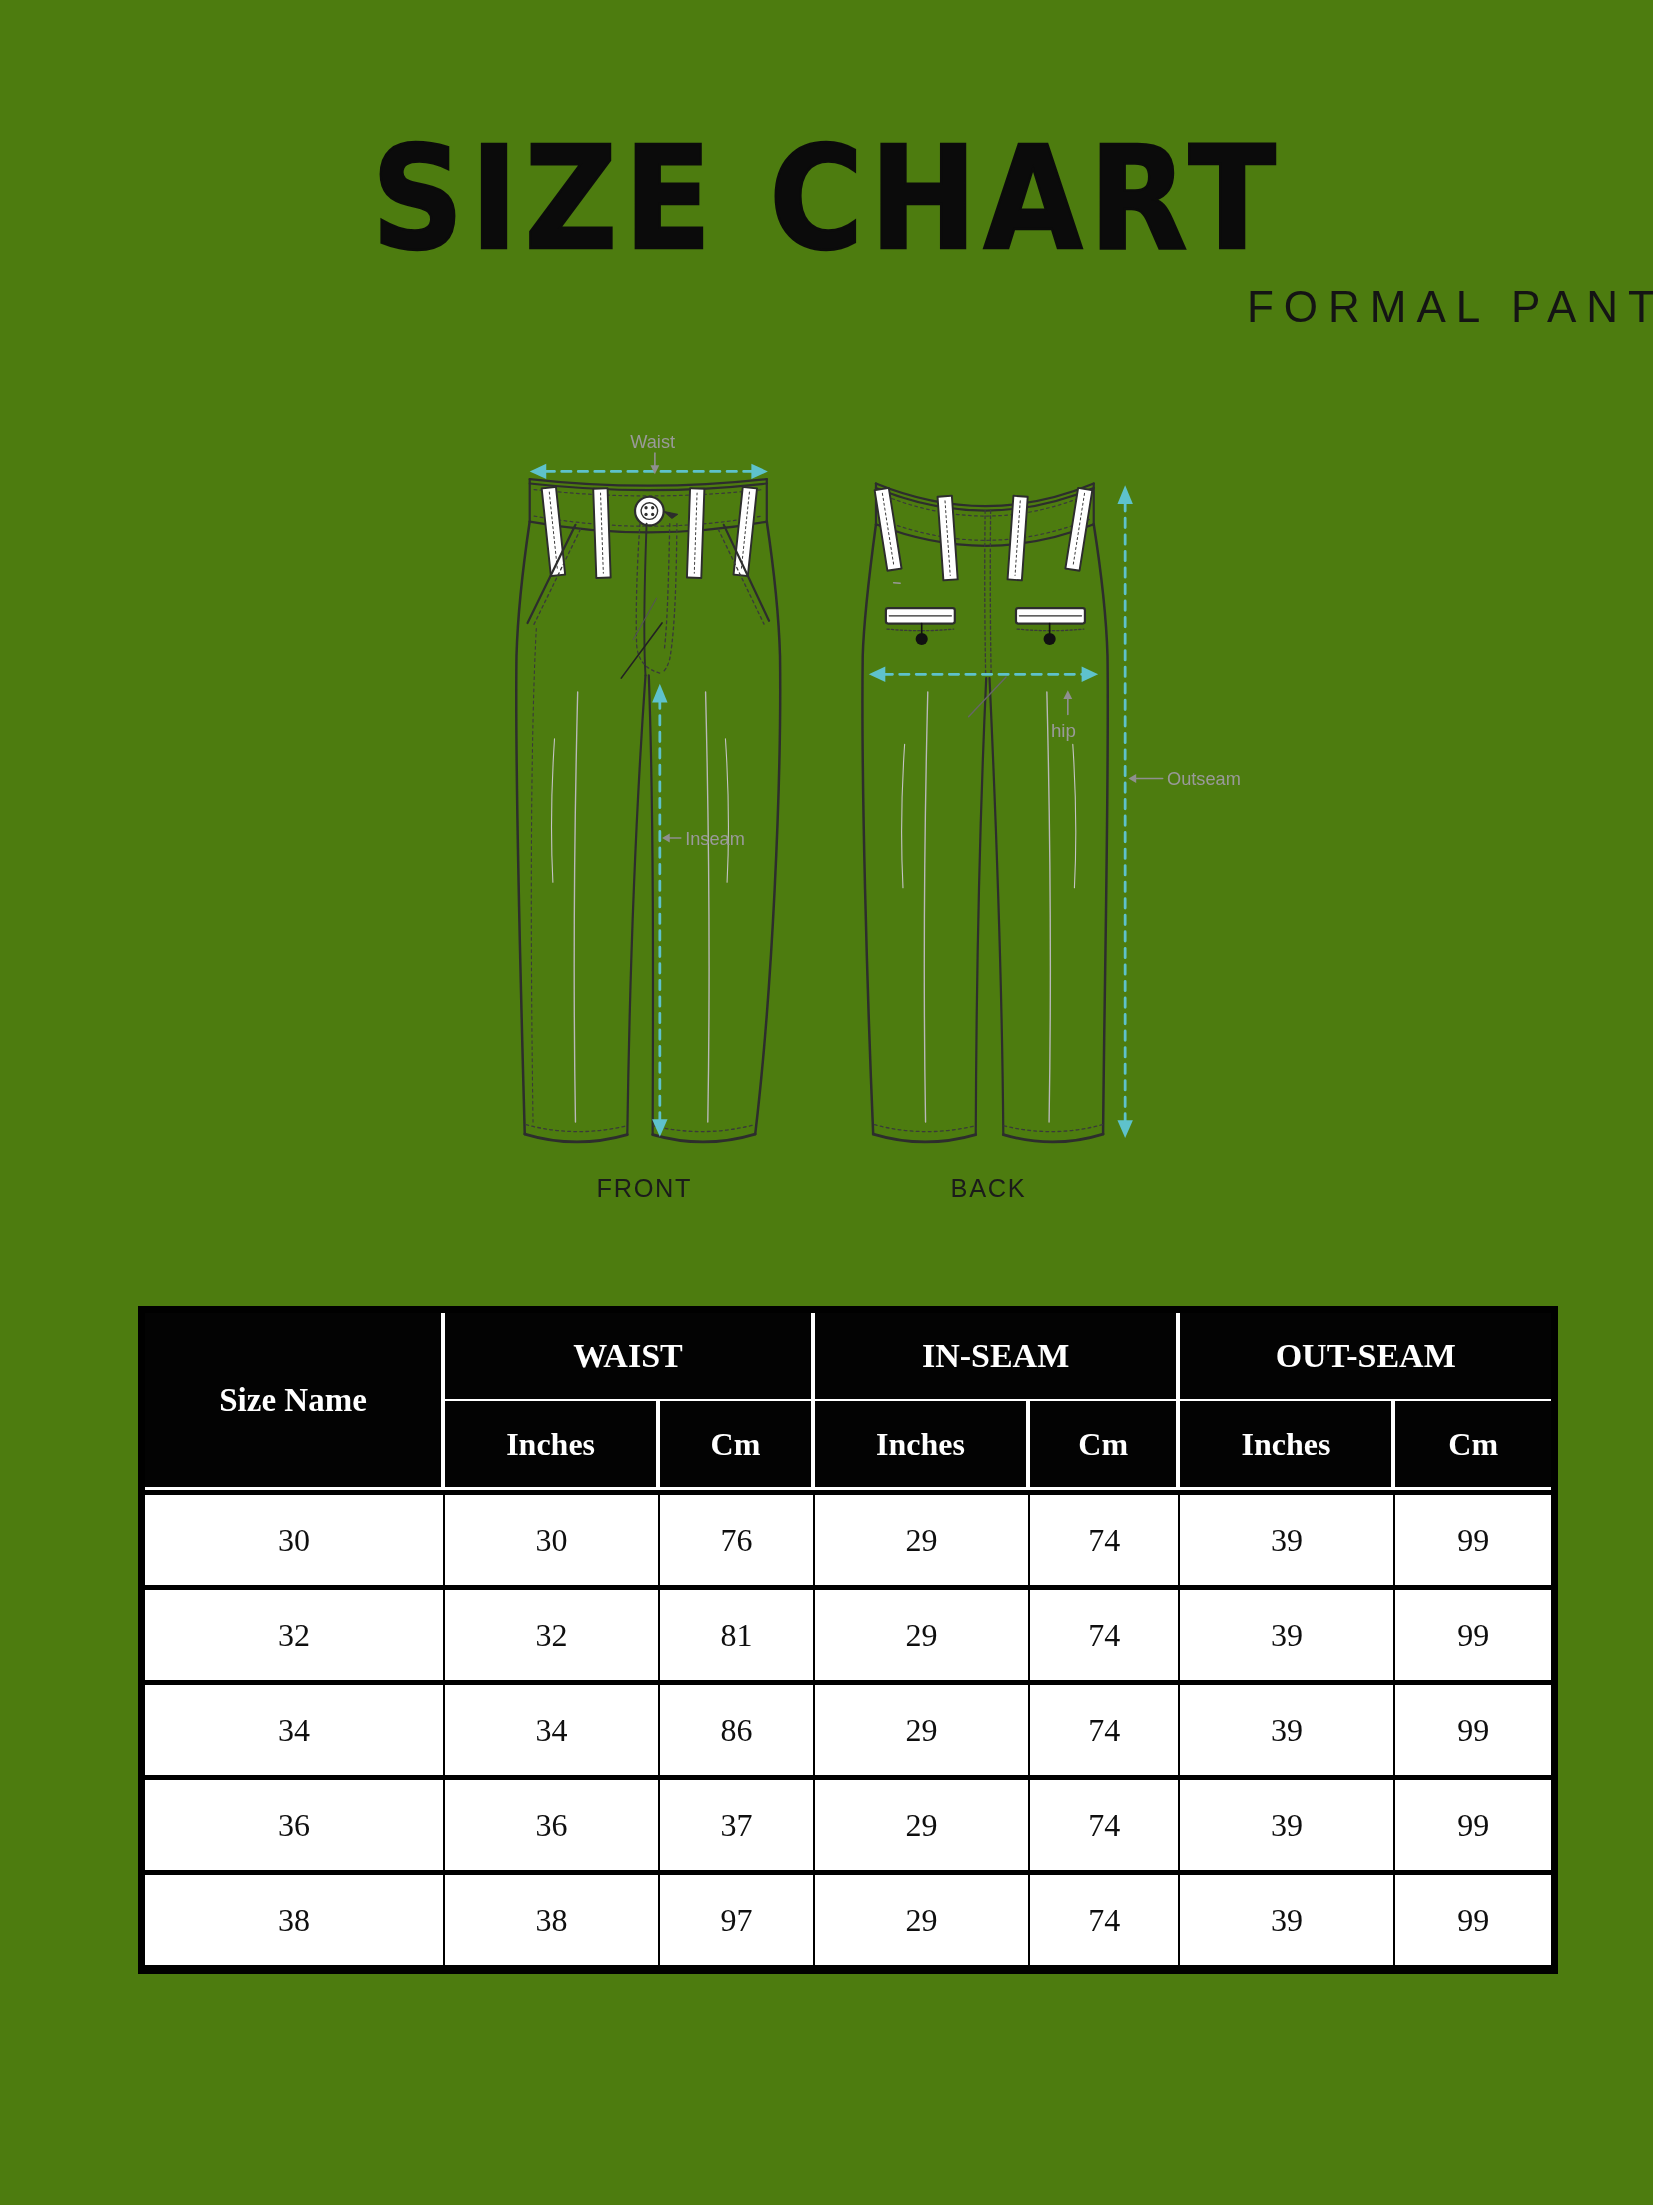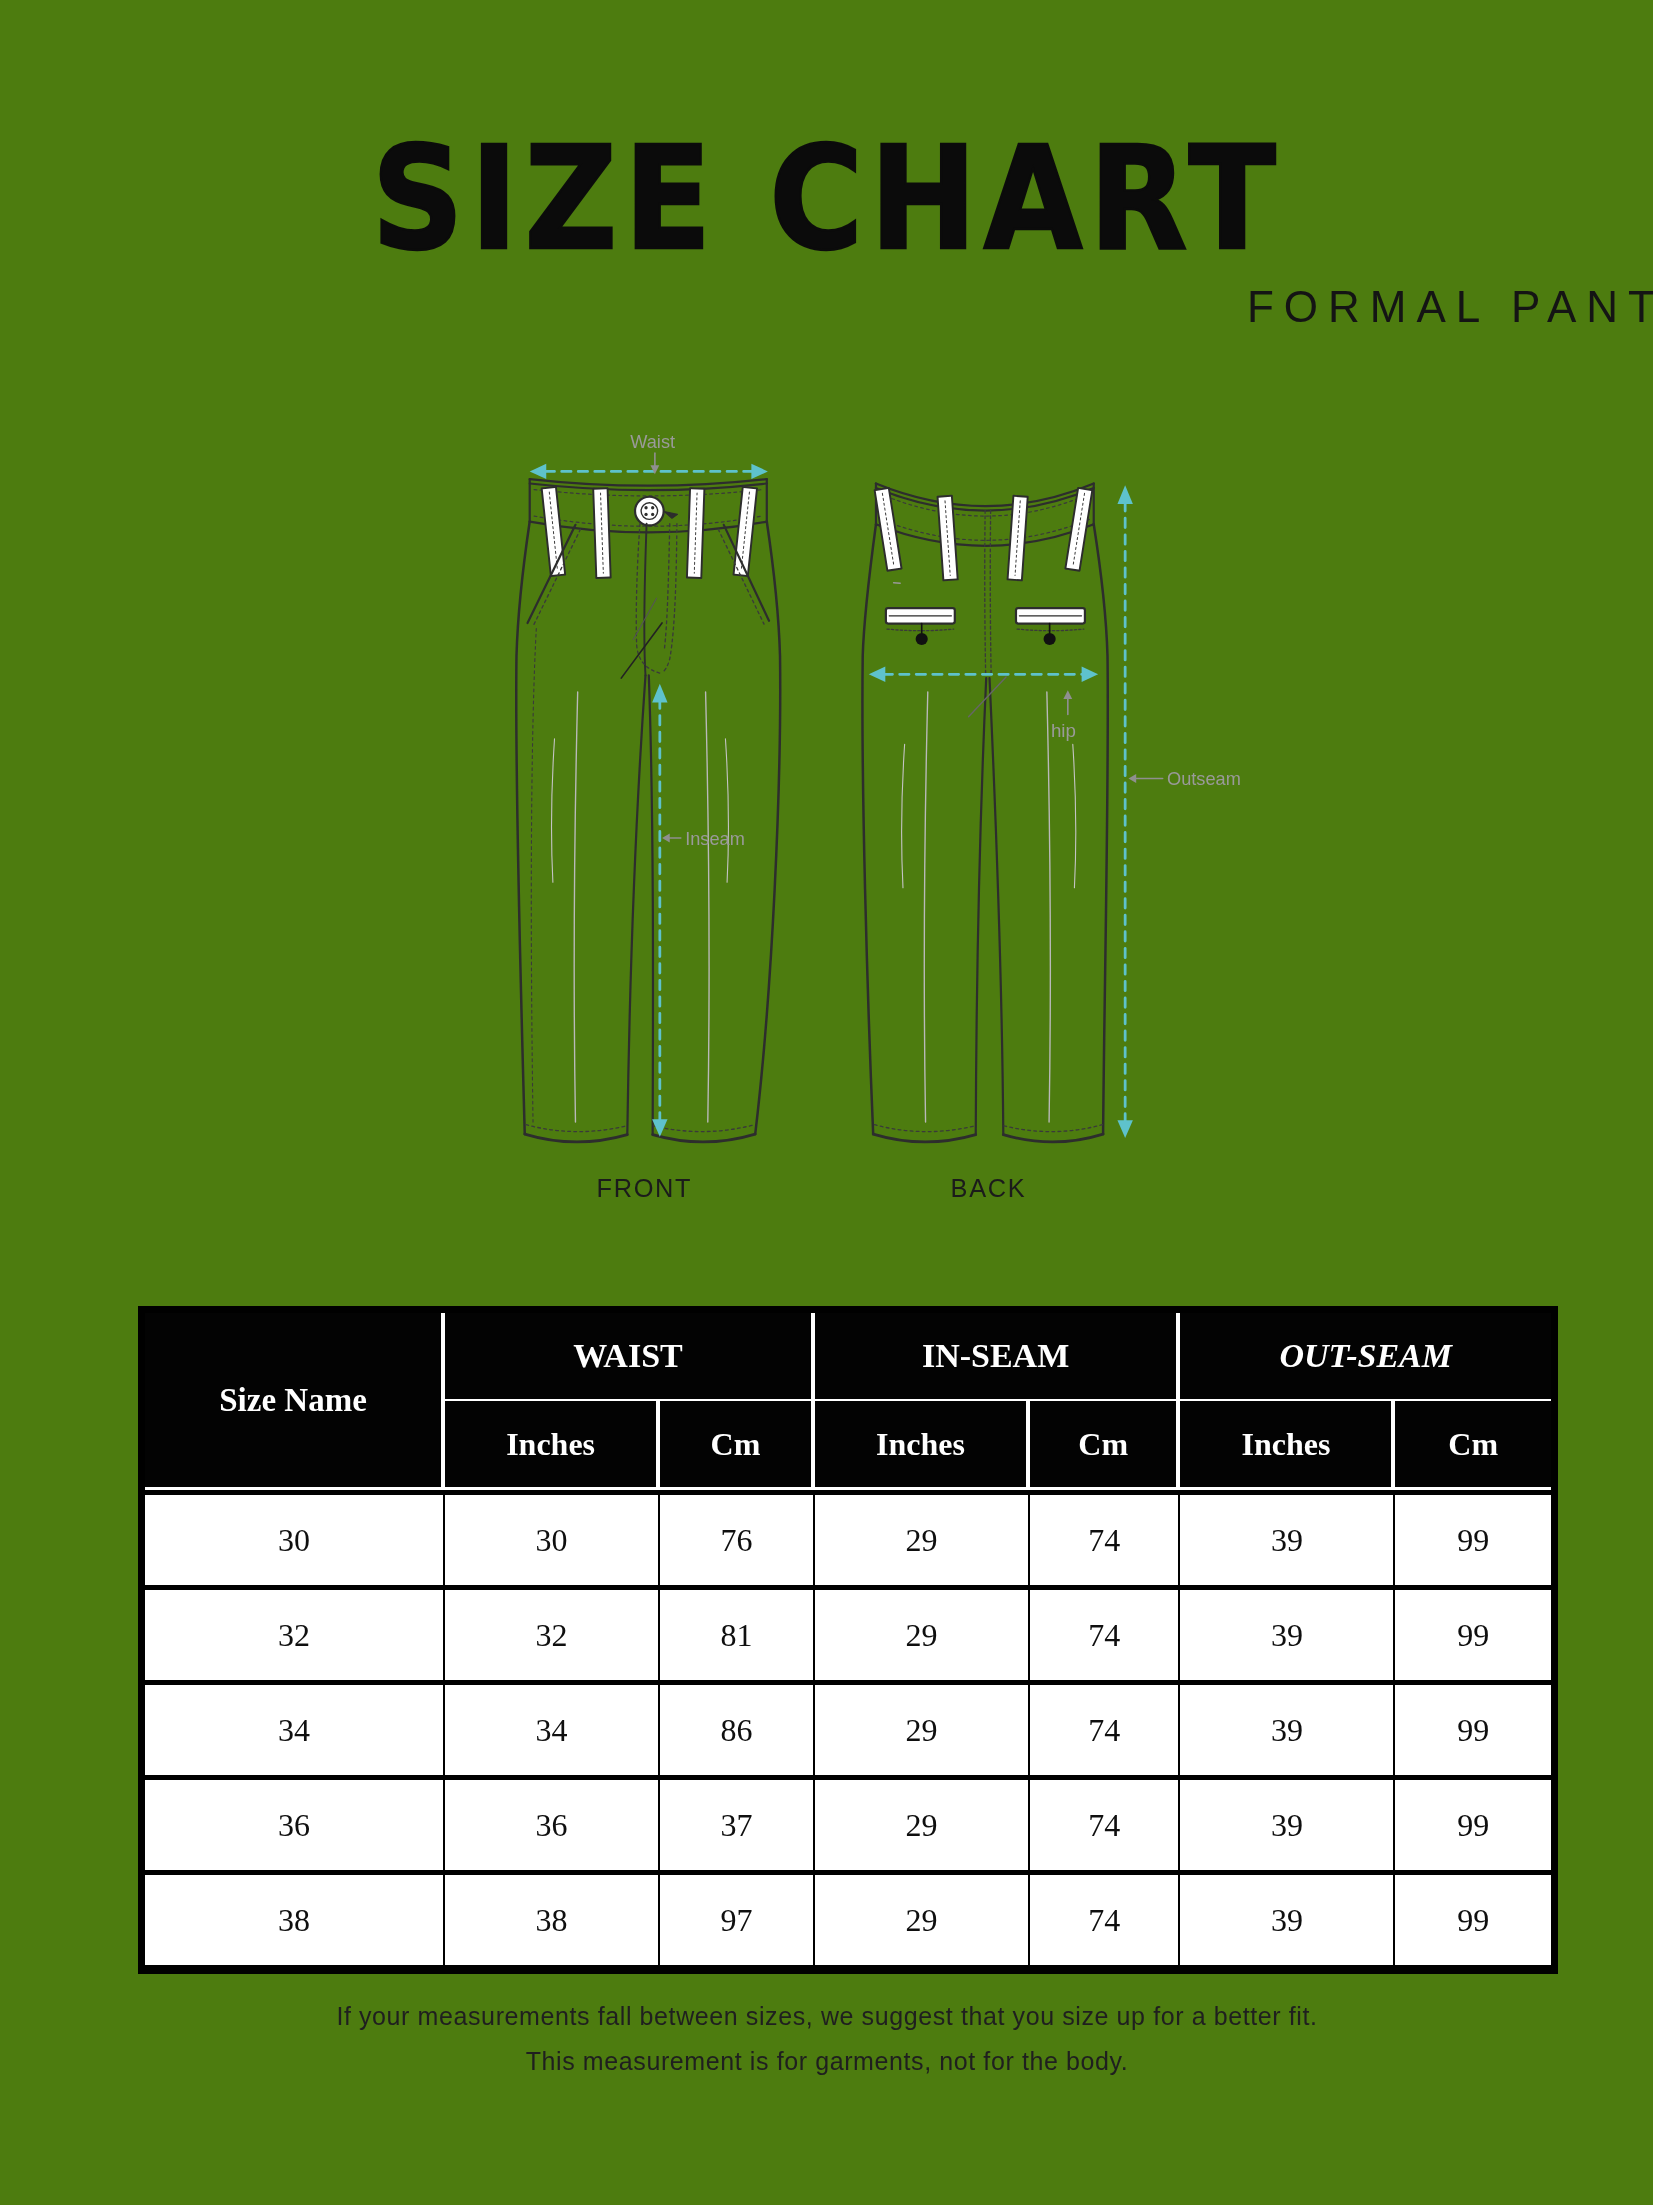--- a/index.html
+++ b/index.html
@@ -23,21 +23,21 @@
   table.sizes {
     width:100%; border-collapse:separate; border-spacing:0;
     border:7.2px solid #000; border-bottom:9.4px solid #000;
     font-family:"Liberation Serif", serif; table-layout:fixed;
   }
   table.sizes th {
     background:#030303; color:#ffffff; font-weight:bold;
     text-align:center; vertical-align:middle; padding:0;
   }
   th.group { font-size:34px; height:86px; border-left:2.2px solid #fff; border-right:2.2px solid #fff; border-bottom:2.8px solid #fff; }
-  th.group.last { border-right:none;font-style:italic; }
+  th.group.last { border-right:none; }
   th.corner { font-size:33px; border-right:2.2px solid #fff; border-bottom:3.3px solid #fff; }
   th.sub { font-size:32px; height:86px; border-left:2.2px solid #fff; border-right:2.2px solid #fff; border-bottom:3.3px solid #fff; }
   th.sub.last { border-right:none; }
   table.sizes td {
     background:#fff; color:#0f0f0f; font-size:32px; text-align:center; vertical-align:middle;
     height:90px; border-top:5px solid #000; border-left:2.2px solid #000; padding:0;margin-left:32px;
   }
   table.sizes td.first { border-left:none; }
   .footer {
     position:absolute; top:1994px; left:0; width:100%; text-align:center;
@@ -312,19 +312,15 @@
           <td>97</td>
           <td>29</td>
           <td>74</td>
           <td>39</td>
           <td>99</td>
         </tr>
       </tbody>
     </table>
   </div>
 
-  <div class="footer">
-    <div>If your measurements fall between sizes, we suggest that you size up for a better fit.</div>
-    <div>This measurement is for garments, not for the body.</div>
-  </div>
 
 </div>
 
 
 </body></html>

